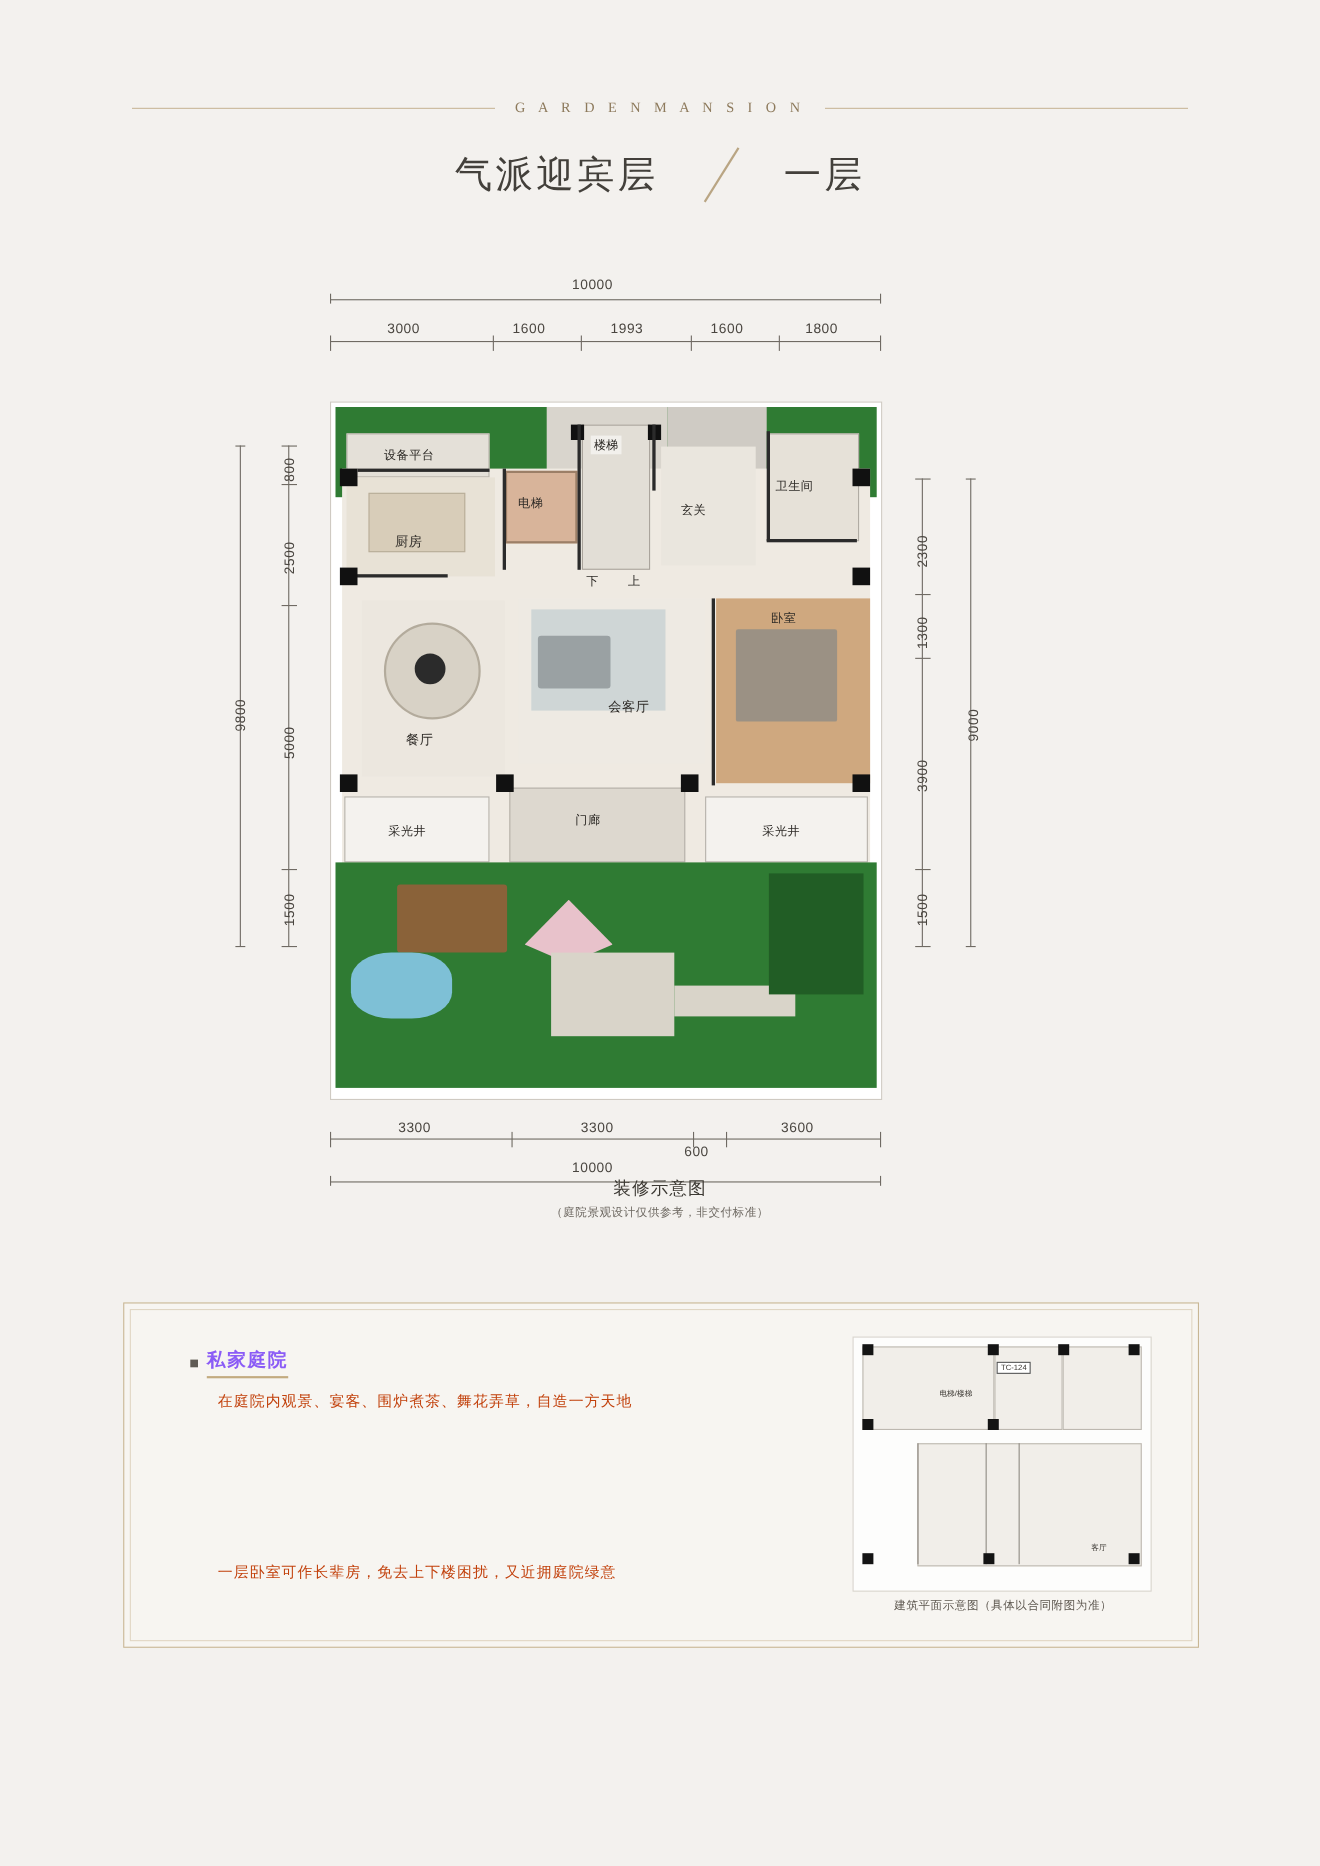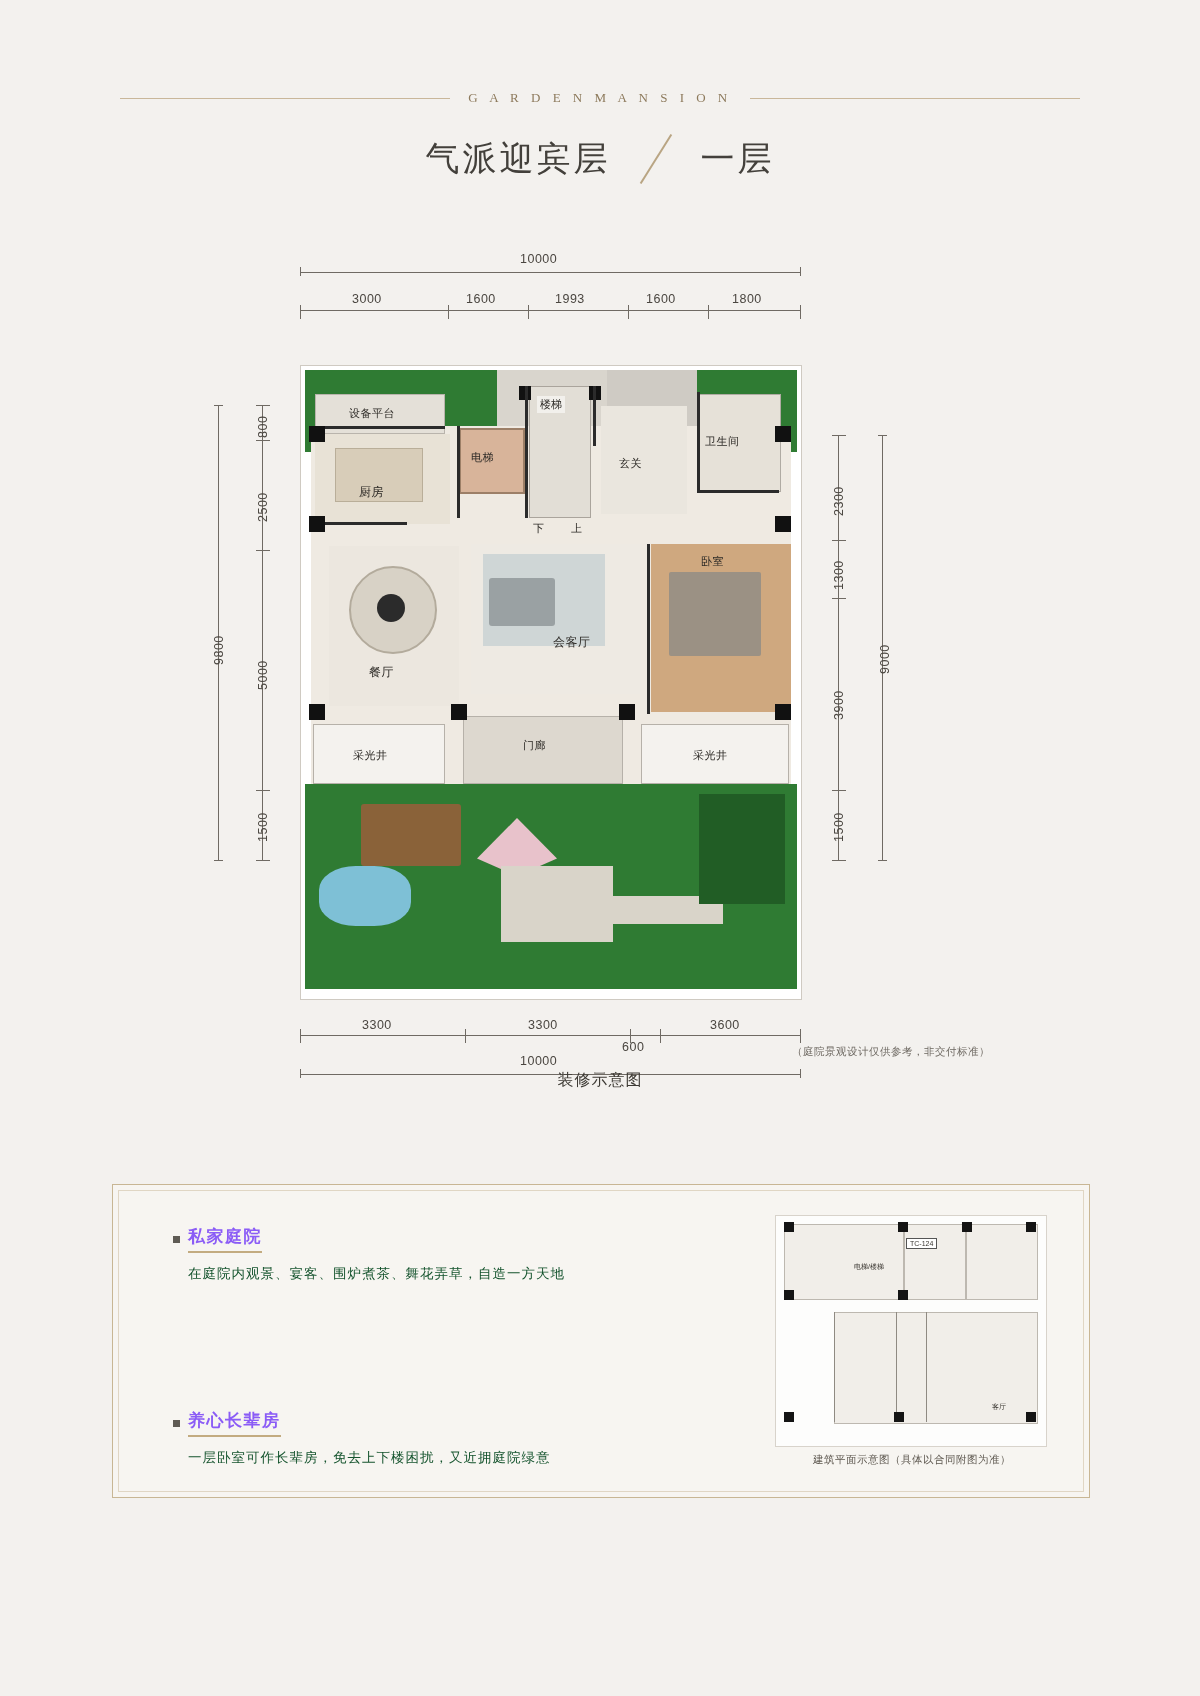--- a/index.html
+++ b/index.html
@@ -16,21 +16,21 @@
     position:absolute;top:86px;left:0;width:1200px;height:24px;
     display:flex;align-items:center;justify-content:center;gap:18px;
   }
   .brand-rule{height:1px;background:#c9b79a;flex:0 0 330px;}
   .brand-text{
     font-size:13px;letter-spacing:4.5px;color:#8d7a5c;white-space:nowrap;
     font-family:"Liberation Serif","DejaVu Serif",serif;
   }
   .title-row{
     position:absolute;top:136px;left:0;width:1200px;
-    display:flex;align-items:center;justify-content:center;gap:16px;
+    display:flex;align-items:center;justify-content:center;gap:28px;
     font-size:34px;letter-spacing:3px;color:#43403b;
     font-family:"DejaVu Sans","Liberation Sans",sans-serif;
   }
   .title-slash{
     display:inline-block;width:58px;height:2px;background:#b9a583;
     transform:rotate(-58deg);transform-origin:center;
   }
   
   #plan{
     position:absolute;left:210px;top:250px;width:780px;height:870px;
@@ -62,21 +62,21 @@
     letter-spacing:.5px;
   }
   .box-label{
     position:absolute;font-size:11px;color:#2b2824;
     background:rgba(255,255,255,.55);padding:1px 3px;white-space:nowrap;
   }
   .cap{
     position:absolute;left:0;width:780px;text-align:center;
   }
   .cap1{top:820px;font-size:16px;color:#3c3933;letter-spacing:1px;}
-  .cap2{top:795px;font-size:10.5px;color:#6d6861;letter-spacing:.5px;text-align:right;}
+  .cap2{top:845px;font-size:10.5px;color:#6d6861;letter-spacing:.5px;}
   
   #panel{
     position:absolute;left:112px;top:1184px;width:976px;height:312px;
     border:1px solid #c8b694;background:#f7f5f1;
   }
   #panel .inner{
     position:absolute;left:5px;top:5px;right:5px;bottom:5px;
     border:1px solid #e0d6c4;
   }
   .feat{position:absolute;left:60px;width:560px;}
@@ -84,21 +84,21 @@
     font-size:17px;color:#8b5cf6;letter-spacing:1.5px;font-weight:bold;
     display:flex;align-items:center;gap:8px;
   }
   .feat .ttl .bullet{
     width:7px;height:7px;background:#5f5b54;display:inline-block;
   }
   .feat .ttl .ulined{
     border-bottom:2px solid #c3ab80;padding-bottom:3px;
   }
   .feat .desc{
-    margin-top:12px;margin-left:15px;font-size:13.5px;color:#14532d;
+    margin-top:12px;margin-left:25px;font-size:13.5px;color:#c2410c;
     letter-spacing:1px;
   }
   
   #keyplan{
     position:absolute;right:42px;top:30px;width:270px;height:230px;
     background:#fdfdfc;border:1px solid #d8d3cb;
   }
   .kp-wall{background:#141414;position:absolute;}
   .kp-line{background:#8f8a82;position:absolute;}
   .kp-fill{background:#f1eee9;position:absolute;border:1px solid #bdb8b0;}
@@ -281,24 +281,20 @@
   <div class="feat" style="top:40px;">
     <div class="ttl">
       <span class="bullet"></span>
       <span class="ulined">私家庭院</span>
     </div>
     <div class="desc">在庭院内观景、宴客、围炉煮茶、舞花弄草，自造一方天地</div>
   </div>
 
 
   <div class="feat" style="top:224px;">
-    <div class="ttl">
-      <span class="bullet"></span>
-      <span class="ulined">养心长辈房</span>
-    </div>
     <div class="desc">一层卧室可作长辈房，免去上下楼困扰，又近拥庭院绿意</div>
   </div>
 
   <div id="keyplan">
     <div class="kp-fill" style="left:8px;top:8px;width:118px;height:74px;"></div>
     <div class="kp-fill" style="left:128px;top:8px;width:60px;height:74px;"></div>
     <div class="kp-fill" style="left:190px;top:8px;width:70px;height:74px;"></div>
     <div class="kp-fill" style="left:58px;top:96px;width:202px;height:110px;"></div>
     <div class="kp-line" style="left:58px;top:96px;width:1px;height:110px;"></div>
     <div class="kp-line" style="left:120px;top:96px;width:1px;height:110px;"></div>

